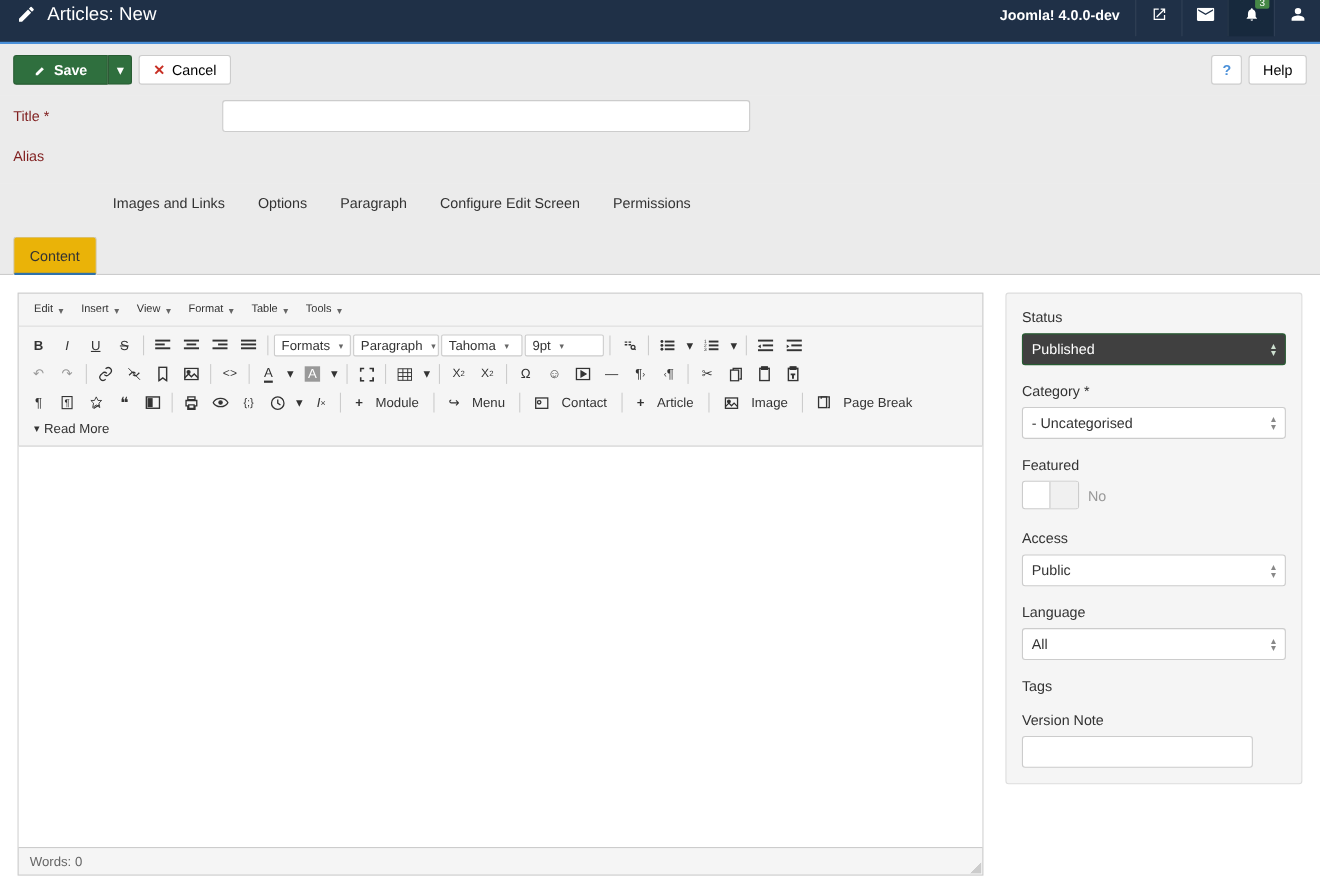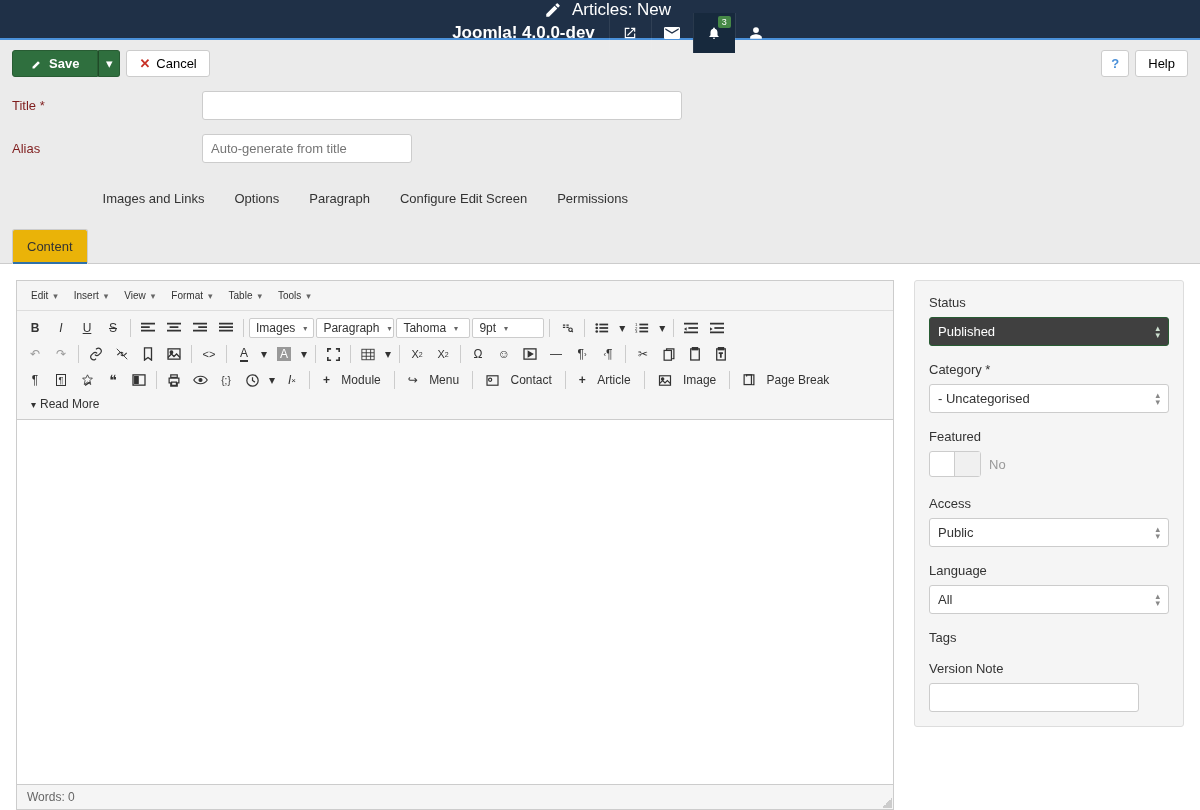--- a/index.html
+++ b/index.html
@@ -1,22 +1,22 @@
 <!DOCTYPE html>
 <html><head>
 <meta charset="utf-8">
 <style>
 * { box-sizing: border-box; margin: 0; padding: 0; }
 body { font-family: -apple-system, BlinkMacSystemFont, "Segoe UI", Arial, sans-serif; font-size: 13px; background: #f0f0f0; color: #333; }
 
 
-.topbar { background: #1F3047; color: #fff; height: 40px; display: flex; align-items: center; padding: 0 0 12px 15px; border-bottom: 2px solid #4a90d9; flex-direction: column; }
+.topbar { background: #1F3047; color: #fff; height: 40px; display: flex; padding: 0 0 12px 15px; border-bottom: 2px solid #4a90d9; }
 .topbar-title { display: flex; align-items: center; gap: 10px; font-size: 17px; flex: 1; }
 .topbar-right { display: flex; align-items: center; height: 100%; }
-.topbar-text { padding: 0 14px; font-size: 17px; font-weight: bold; }
+.topbar-text { padding: 0 14px; font-size: 13px; font-weight: bold; }
 .topbar-icon { width: 42px; height: 40px; display: flex; align-items: center; justify-content: center; border-left: 1px solid rgba(255,255,255,0.08); position: relative; cursor: pointer; }
 .topbar-icon.dark { background: #17293d; }
 .badge { position: absolute; top: 3px; right: 4px; background: #468847; color: #fff; font-size: 9px; padding: 1px 4px; border-radius: 2px; }
 
 
 .toolbar { background: #ebebeb; padding: 10px 12px; display: flex; align-items: center; gap: 6px; }
 .btn { display: inline-flex; align-items: center; gap: 6px; padding: 5px 12px; border: 1px solid #ccc; background: #fff; border-radius: 3px; font-size: 13px; cursor: pointer; }
 .btn-save { background: #2F6F3E; color: #fff; border-color: #285c33; padding: 5px 18px; font-weight: bold; }
 .btn-save-split { display: flex; }
 .btn-save-split .btn-save { border-radius: 3px 0 0 3px; }
@@ -135,21 +135,20 @@
   <button class="btn">Help</button>
 </div>
 
 <div class="fields">
   <div class="field-row">
     <label class="field-label">Title *</label>
     <input class="field-input" type="text" value="" style="">
   </div>
   <div class="field-row" style="margin-bottom:4px;">
     <label class="field-label">Alias</label>
-    <input class="field-input small" type="text" placeholder="Auto-generate from title" style="">
   </div>
 </div>
 
 <div class="tabs">
   <div class="tab active">Content</div>
   <div class="tab">Images and Links</div>
   <div class="tab">Options</div>
   <div class="tab">Paragraph</div>
   <div class="tab">Configure Edit Screen</div>
   <div class="tab">Permissions</div>
@@ -206,21 +205,21 @@
             </div>
           <div class="tb-btn">
               <svg width="14" height="12" viewBox="0 0 16 12">
                 <rect width="16" height="2" fill="#333"></rect>
                 <rect y="4" width="16" height="2" fill="#333"></rect>
                 <rect y="8" width="16" height="2" fill="#333"></rect>
               </svg>
             </div>
           <span class="tb-sep"></span>
           <div class="tb-select">
-              <span>Images</span>
+              <span>Formats</span>
               <span class="caret-d">▾</span>
             </div>
           <div class="tb-select" style="width:78px">
               <span>Paragraph</span>
               <span class="caret-d">▾</span>
             </div>
           <div class="tb-select" style="width:74px">
               <span>Tahoma</span>
               <span class="caret-d">▾</span>
             </div>

